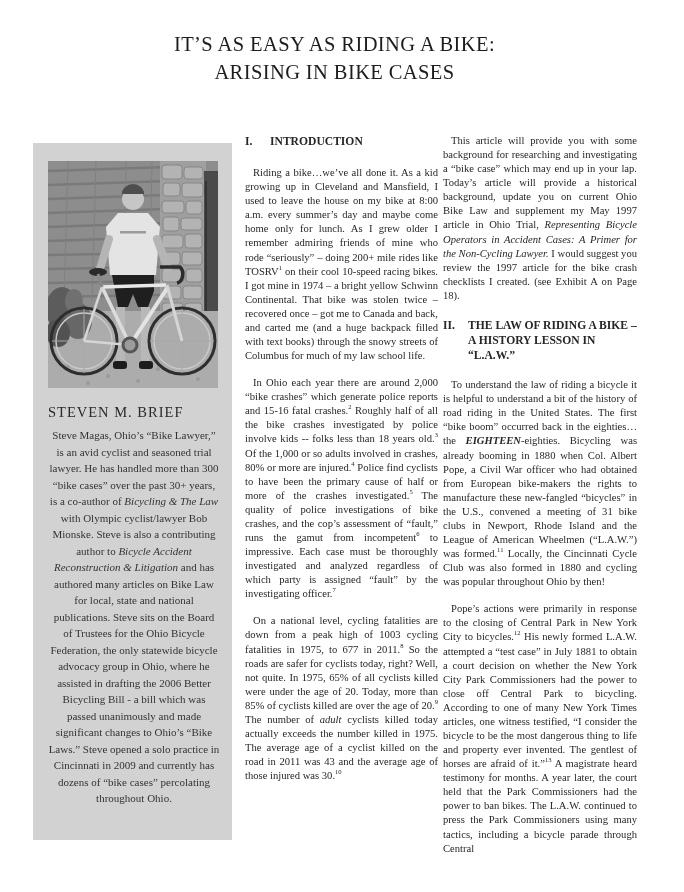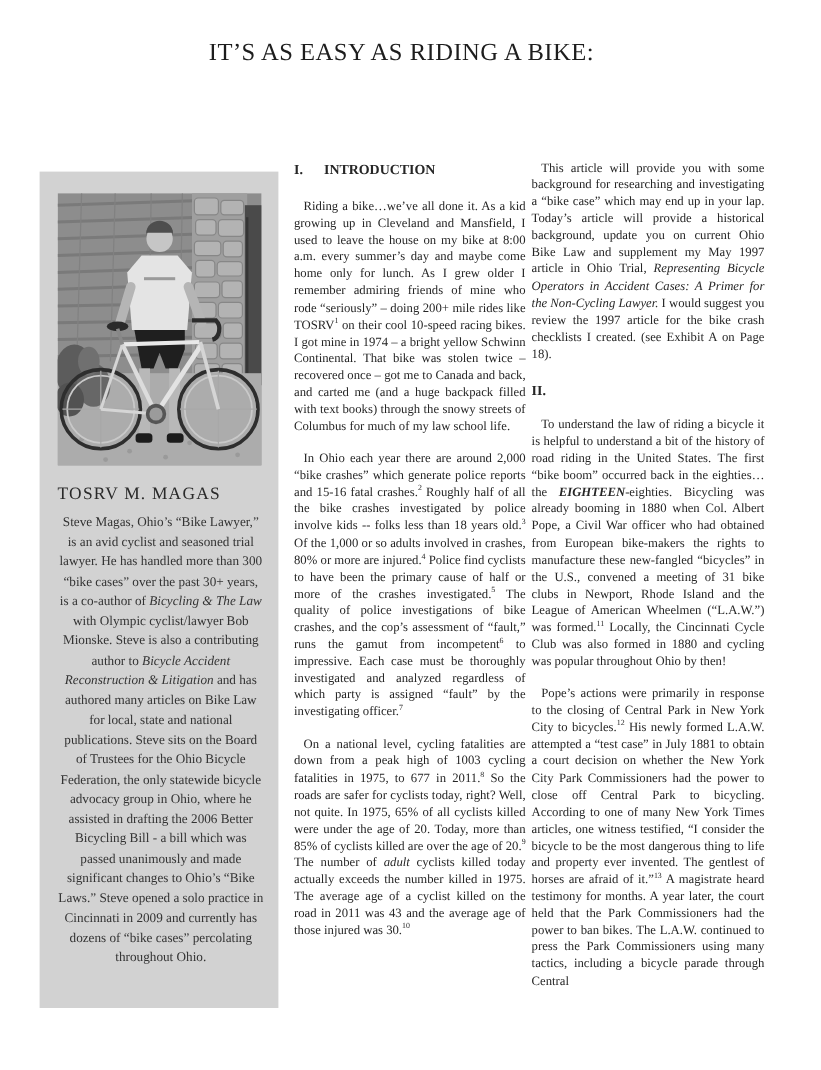--- a/index.html
+++ b/index.html
@@ -35,20 +35,21 @@
           font-family:"Liberation Sans", sans-serif;font-size:12.5px;color:#1f1f1f;margin-top:48px;}
   .footer .pageno{width:43px;}
 </style>
 </head>
 <body>
 
 <div class="page">
 
   <div class="title">
     <div>IT’S AS EASY AS RIDING A BIKE:</div>
+    <div>ARISING IN BIKE CASES</div>
   </div>
 
   <div class="sidebar">
     <svg class="photo" width="170" height="227" viewBox="0 0 170 227">
 
       <rect x="0" y="0" width="170" height="227" fill="#8d8d8d"></rect>
       <g stroke="#7a7a7a" stroke-width="2.5">
         <line x1="0" y1="10" x2="120" y2="6"></line>
           <line x1="0" y1="24" x2="120" y2="20"></line>
         <line x1="0" y1="38" x2="118" y2="34"></line>
@@ -138,38 +139,39 @@
         <line x1="54" y1="126" x2="82" y2="184" stroke="#dcdcdc" stroke-width="3.5"></line>
         <line x1="54" y1="126" x2="36" y2="180" stroke="#d5d5d5" stroke-width="2.5"></line>
         <line x1="36" y1="180" x2="82" y2="184" stroke="#d5d5d5" stroke-width="2.5"></line>
         <line x1="119" y1="124" x2="134" y2="180" stroke="#d5d5d5" stroke-width="3"></line>
         <circle cx="82" cy="184" r="7" stroke="#555555" stroke-width="3" fill="#9b9b9b"></circle>
         <ellipse cx="50" cy="111" rx="9" ry="4" fill="#2a2a2a"></ellipse>
         <line x1="50" y1="113" x2="54" y2="126" stroke="#888888" stroke-width="3"></line>
         <path d="M112,106 h20 a7,9 0 0 1 -3,16" stroke="#2c2c2c" stroke-width="3.5"></path>
       </g>
     </svg>
-    <div class="author-name">TOSRV M. MAGAS</div>
+    <div class="author-name">STEVEN M. BRIEF</div>
     <div class="author-bio"><span>Steve Magas, Ohio’s “Bike Lawyer,” is an avid cyclist and seasoned trial lawyer. He has handled more than 300 “bike cases” over the past 30+ years, is a co-author of </span><span class="i">Bicycling &amp; The Law</span><span> with Olympic cyclist/lawyer Bob Mionske. Steve is also a contributing author to </span><span class="i">Bicycle Accident Reconstruction &amp; Litigation</span><span> and has authored many articles on Bike Law for local, state and national publications. Steve sits on the Board of Trustees for the Ohio Bicycle Federation, the only statewide bicycle advocacy group in Ohio, where he assisted in drafting the 2006 Better Bicycling Bill - a bill which was passed unanimously and made significant changes to Ohio’s “Bike Laws.” Steve opened a solo practice in Cincinnati in 2009 and currently has dozens of “bike cases” percolating throughout Ohio.</span></div>
   </div>
 
   <div class="col col1">
     <div class="heading">
       <span class="num">I.</span>
       <span>INTRODUCTION</span>
     </div>
     <p><span>Riding a bike…we’ve all done it. As a kid growing up in Cleveland and Mansfield, I used to leave the house on my bike at 8:00 a.m. every summer’s day and maybe come home only for lunch. As I grew older I remember admiring friends of mine who rode “seriously” – doing 200+ mile rides like TOSRV</span><sup>1</sup><span> on their cool 10-speed racing bikes. I got mine in 1974 – a bright yellow Schwinn Continental. That bike was stolen twice – recovered once – got me to Canada and back, and carted me (and a huge backpack filled with text books) through the snowy streets of Columbus for much of my law school life.</span></p>
     <p><span>In Ohio each year there are around 2,000 “bike crashes” which generate police reports and 15-16 fatal crashes.</span><sup>2</sup><span> Roughly half of all the bike crashes investigated by police involve kids -- folks less than 18 years old.</span><sup>3</sup><span> Of the 1,000 or so adults involved in crashes, 80% or more are injured.</span><sup>4</sup><span> Police find cyclists to have been the primary cause of half or more of the crashes investigated.</span><sup>5</sup><span> The quality of police investigations of bike crashes, and the cop’s assessment of “fault,” runs the gamut from incompetent</span><sup>6</sup><span> to impressive.  Each case must be thoroughly investigated and analyzed regardless of which party is assigned “fault” by the investigating officer.</span><sup>7</sup></p>
     <p><span>On a national level, cycling fatalities are down from a peak high of 1003 cycling fatalities in 1975, to 677 in 2011.</span><sup>8</sup><span> So the roads are safer for cyclists today, right? Well, not quite. In 1975, 65% of all cyclists killed were under the age of 20. Today, more than 85% of cyclists killed are over the age of 20.</span><sup>9</sup><span> The number of </span><span class="i">adult</span><span> cyclists killed today actually exceeds the number killed in 1975. The average age of a cyclist killed on the road in 2011 was 43 and the average age of those injured was 30.</span><sup>10</sup></p>
   </div>
 
   <div class="col col2">
     <p><span>This article will provide you with some background for researching and investigating a “bike case” which may end up in your lap. Today’s article will provide a historical background, update you on current Ohio Bike Law and supplement my May 1997 article in Ohio Trial, </span><span class="i">Representing Bicycle Operators in Accident Cases: A Primer for the Non-Cycling Lawyer.</span><span> I would suggest you review the 1997 article for the bike crash checklists  I created. (see Exhibit A on Page 18).</span></p>
     <div class="heading mid">
       <span class="num">II.</span>
+      <span>THE LAW OF RIDING A BIKE – A HISTORY LESSON IN “L.A.W.”</span>
     </div>
     <p><span>To understand the law of riding a bicycle it is helpful to understand a bit of the history of road riding in the United States. The first “bike boom” occurred back in the eighties… the </span><span class="i b">EIGHTEEN</span><span>-eighties. Bicycling was already booming in 1880 when Col. Albert Pope, a Civil War officer who had obtained from European bike-makers the rights to manufacture these new-fangled “bicycles” in the U.S., convened a meeting of 31 bike clubs in Newport, Rhode Island and the League of American Wheelmen (“L.A.W.”) was formed.</span><sup>11</sup><span> Locally, the Cincinnati Cycle Club was also formed in 1880 and cycling was popular throughout Ohio by then!</span></p>
     <p><span>Pope’s actions were primarily in response to the closing of Central Park in New York City to bicycles.</span><sup>12</sup><span> His newly formed L.A.W. attempted a “test case” in July 1881 to obtain a court decision on whether the New York City Park Commissioners had the power to close off Central Park to bicycling. According to one of many New York Times articles, one witness testified, “I consider the bicycle to be the most dangerous thing to life and property ever invented. The gentlest of horses are afraid of it.”</span><sup>13</sup><span> A magistrate heard testimony for months. A year later, the court held that the Park Commissioners had the power to ban bikes.  The L.A.W. continued to press the Park Commissioners using many tactics, including a bicycle parade through Central</span></p>
   </div>
 
   <div class="footer">
     <span class="pageno">16</span>
     <span>Ohio Federation for Justice</span>
   </div>
 

